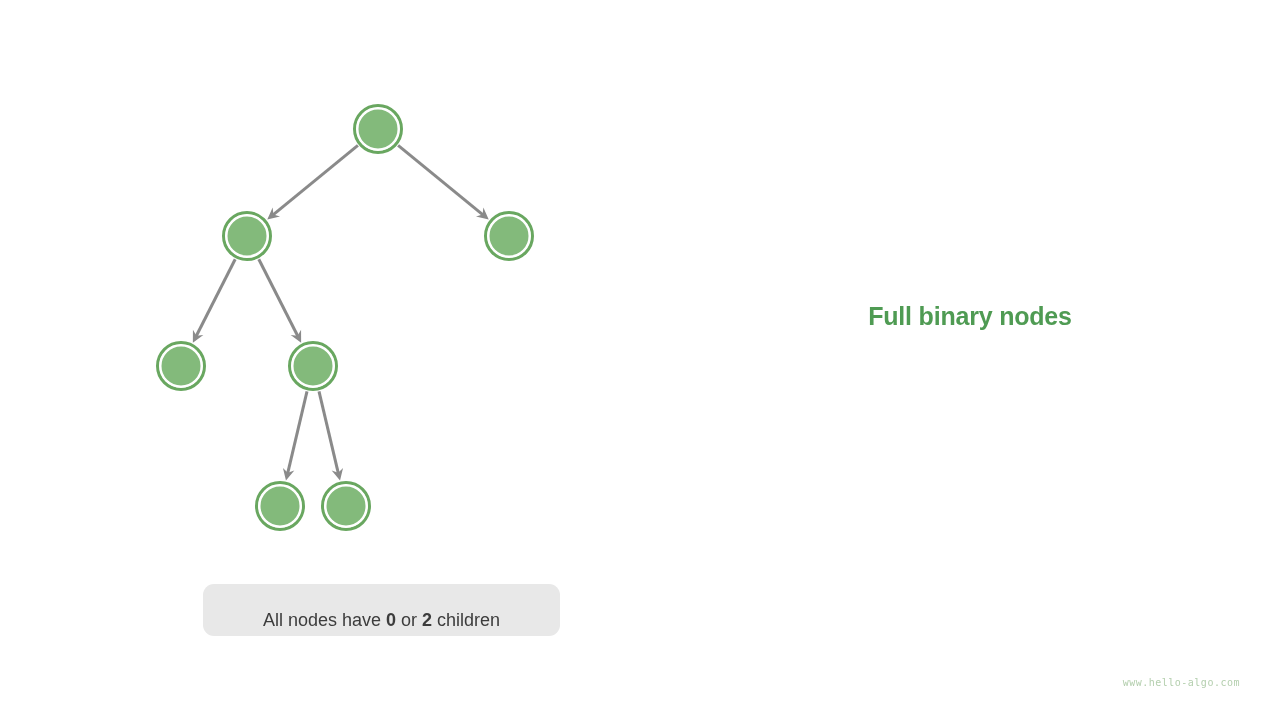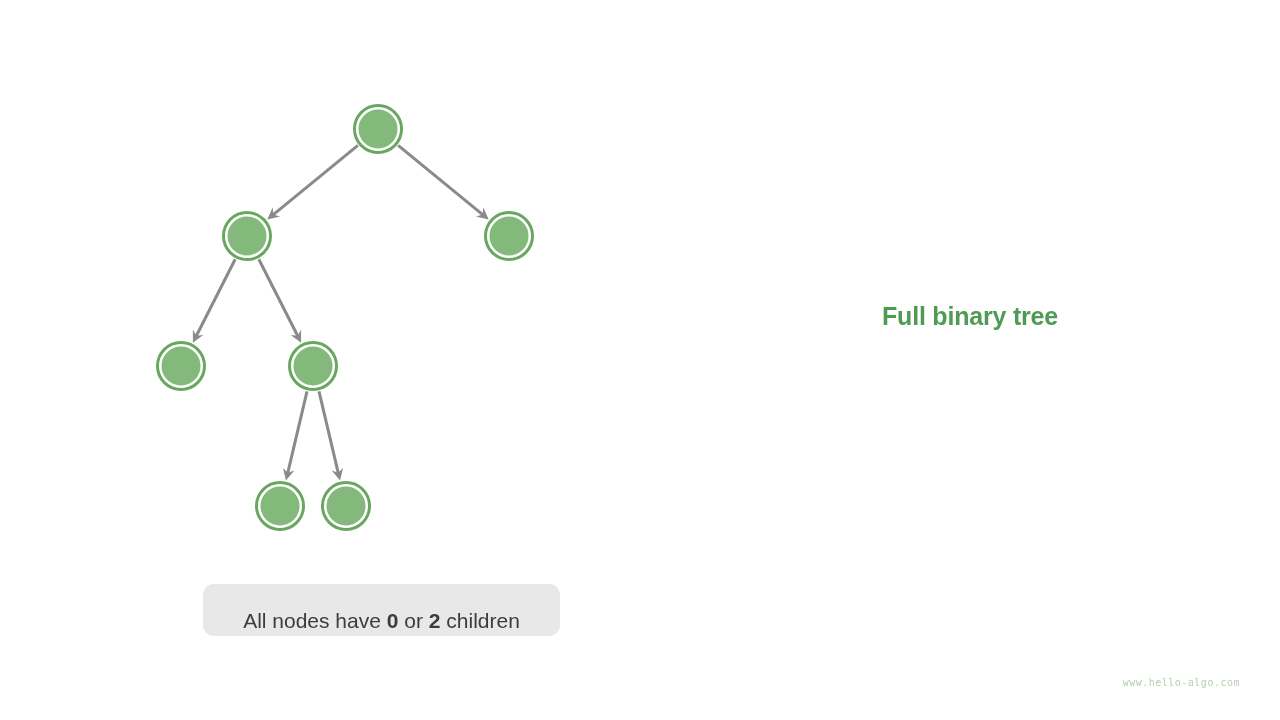--- a/index.html
+++ b/index.html
@@ -45,21 +45,21 @@
     width: 357px;
     height: 52px;
     background: var(--caption-bg);
     border-radius: 11px;
     display: flex;
     align-items: center;
     justify-content: center;
   }
   .caption-text {
     color: var(--caption-color);
-    font-size: 21px;
+    font-size: 18px;
     font-weight: 400;
     white-space: pre;
     margin-top: 21px;
   }
   .caption-text b { font-weight: 700; }
   .watermark {
     position: absolute;
     right: 40px;
     top: 677px;
     color: var(--watermark-color);
@@ -112,21 +112,21 @@
           <circle cx="280" cy="506" r="23.5" fill="none" stroke="#69a760" stroke-width="3"></circle>
           <circle cx="280" cy="506" r="20.5" fill="#83ba7b" stroke="#ffffff" stroke-width="2"></circle>
         </g>
         <g>
           <circle cx="346" cy="506" r="23.5" fill="none" stroke="#69a760" stroke-width="3"></circle>
           <circle cx="346" cy="506" r="20.5" fill="#83ba7b" stroke="#ffffff" stroke-width="2"></circle>
         </g>
       </g>
   </svg>
 
-  <div class="diagram-title">Full binary tree</div>
+  <div class="diagram-title">Full binary nodes</div>
 
   <div class="caption-box">
     <span class="caption-text"><span>All nodes have </span><b>0</b><span> or </span><b>2</b><span> children</span></span>
   </div>
 
   <div class="watermark">www.hello-algo.com</div>
 
 </div>
 
 </body></html>

